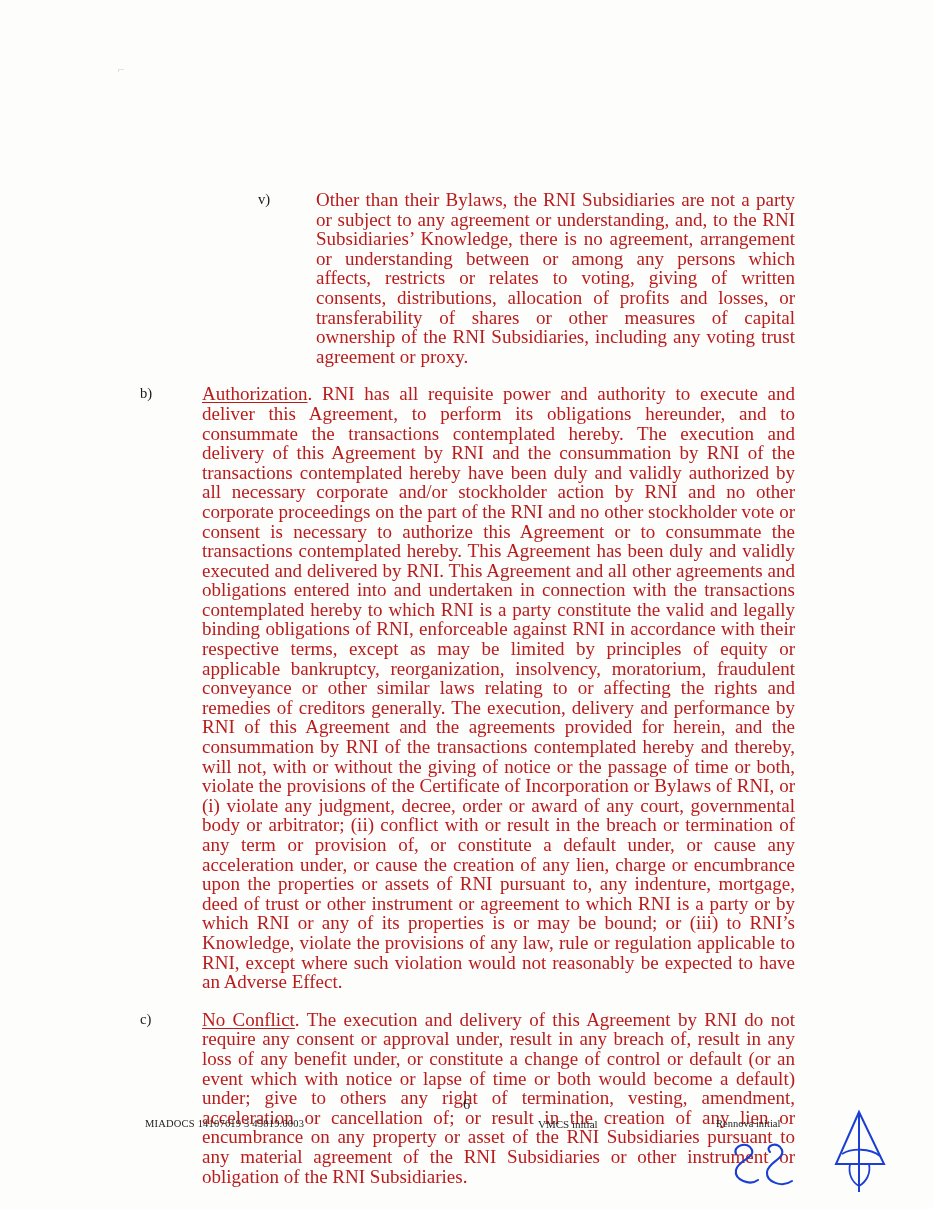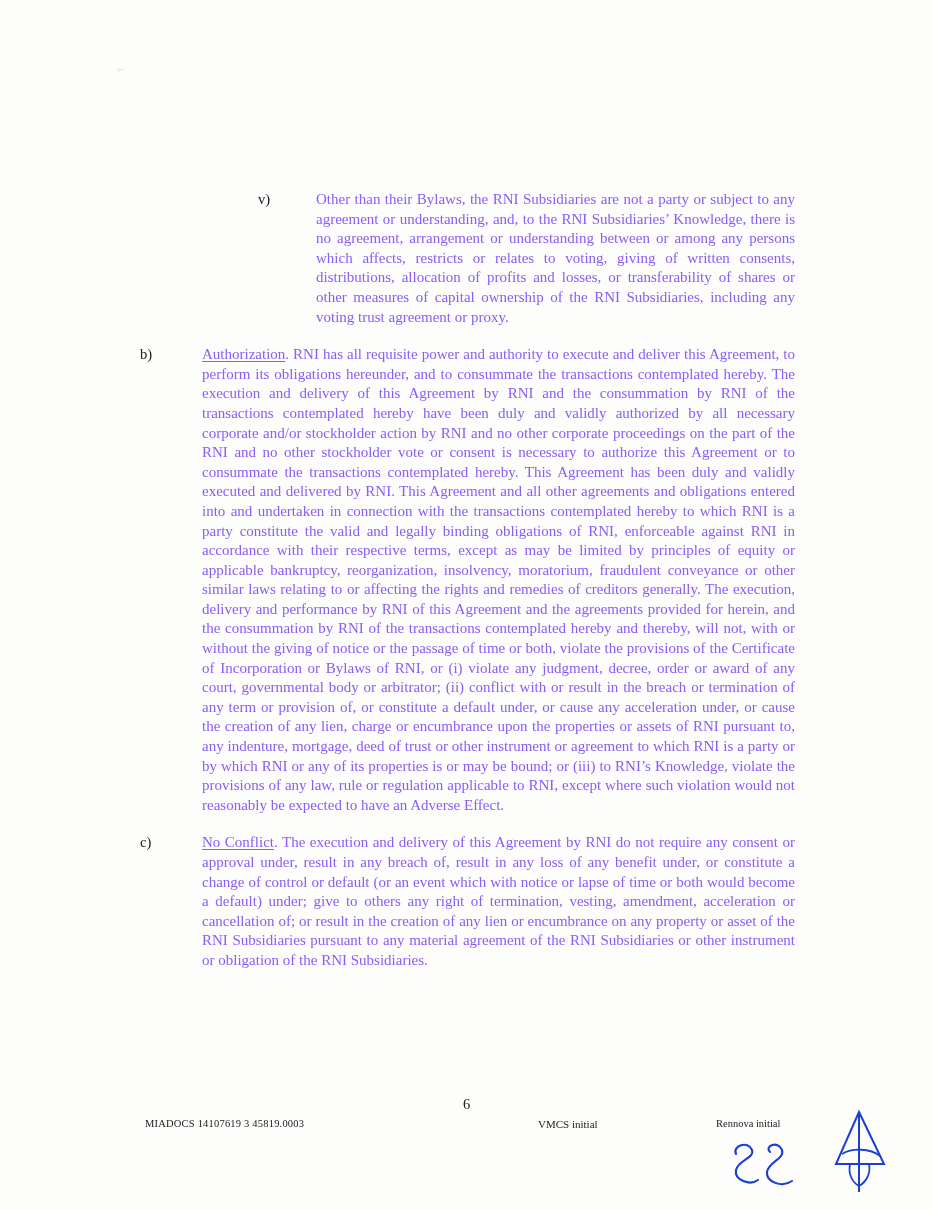--- a/index.html
+++ b/index.html
@@ -41,25 +41,25 @@
     flex: 0 0 auto;
     font-size: 14.6px;
     line-height: 19.6px;
     color: #1a1a1a;
   }
   .row.sub .marker { width: 58px; }
   .row.main .marker { width: 62px; }
 
   .body-text {
     flex: 1 1 auto;
-    font-size: 15px;
+    font-size: 19px;
     line-height: 19.6px;
     text-align: justify;
     text-justify: inter-word;
-    color: #8b5cf6;
+    color: #b91c1c;
     hyphens: none;
   }
   .lead {
     text-decoration: underline;
     text-underline-offset: 2px;
   }
 
   
   .page-number {
     position: absolute;

